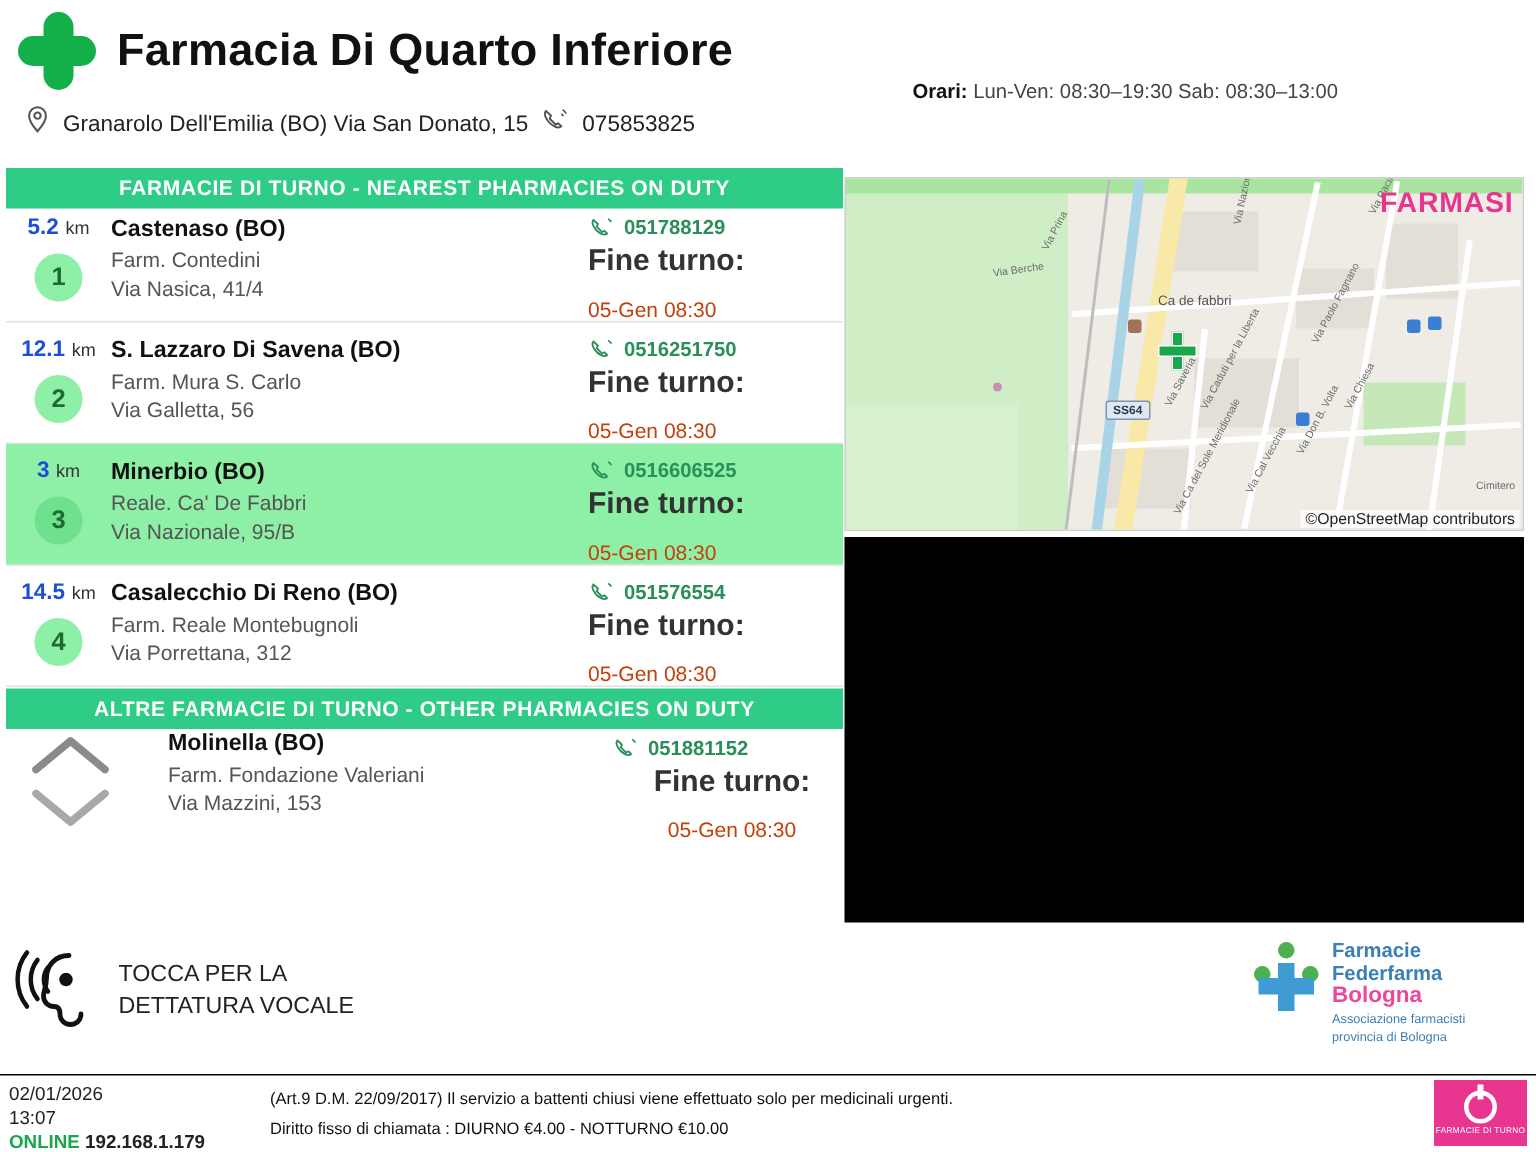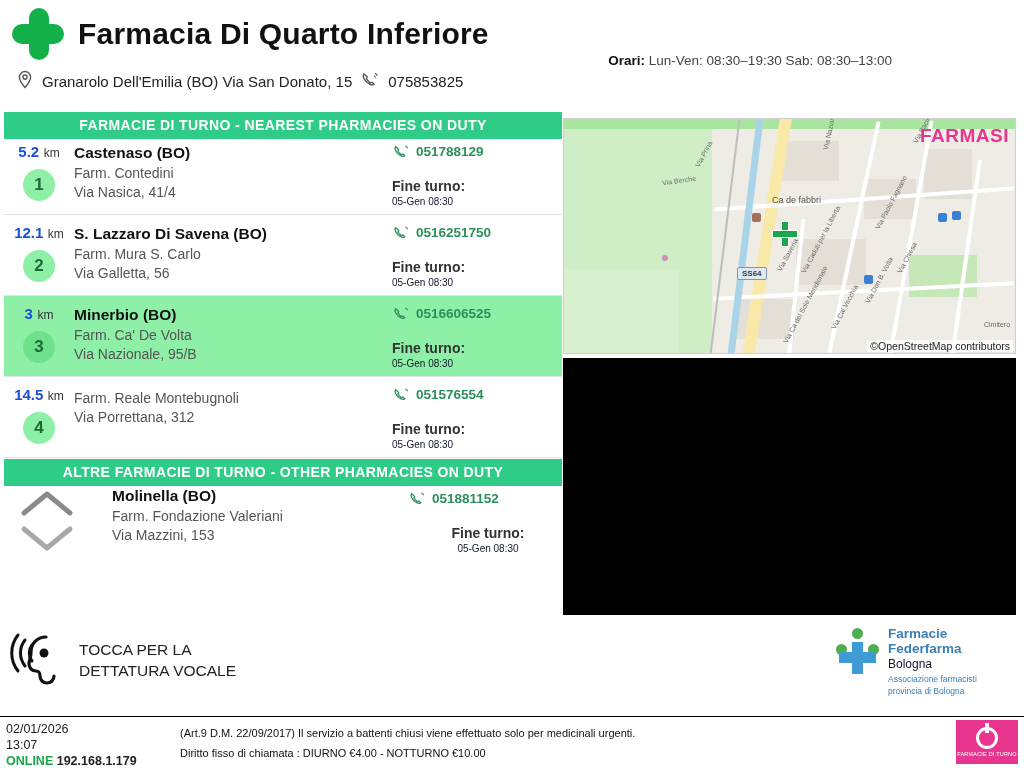--- a/index.html
+++ b/index.html
@@ -70,22 +70,22 @@
   }
   .row.highlight .badge { background: #6fe08c; }
   .row-info { flex: 1 1 auto; padding-top: 2px; }
   .info-name { font-size: 15.5px; font-weight: bold; color: #111; }
   .info-line { font-size: 14px; color: #555; margin-top: 3px; }
   .row-contact { width: 170px; flex: none; padding-top: 2px; }
   .contact-phone {
     display: flex; gap: 6px;
     font-size: 13.5px; color: #2b8f5a; font-weight: bold;
   }
-  .contact-end { font-size: 14px; color: #333; font-weight: bold; margin-top: 15px; }
-  .contact-date { font-size: 10px; color: #0f172a; margin-top: 2px; }
+  .contact-end { font-size: 20px; color: #333; font-weight: bold; margin-top: 0; }
+  .contact-date { font-size: 14px; color: #c2410c; margin-top: 12px; }
 
   
   .other-block { position: absolute; left: 4px; top: 481px; width: 558px; height: 90px; }
   .arrows {
     position: absolute; left: 14px; top: 6px; width: 62px;
   }
   .chev { width: 58px; height: 34px; cursor: pointer; }
   .chev svg { display: block; }
   .other-info { position: absolute; left: 108px; top: 6px; width: 260px; }
   .other-contact { position: absolute; left: 404px; top: 10px; width: 160px; }
@@ -158,21 +158,21 @@
   .federfarma { position:absolute; left: 836px; top: 624px; width: 186px; height: 72px; display:flex; gap:10px; align-items:flex-start;}
   .ff-mark { width: 42px; height: 46px; position: relative; flex:none; margin-top:4px;}
   .ff-mark .d1 { position:absolute; left:16px; top:0; width:11px; height:11px; border-radius:50%; background:#4caf50;}
   .ff-mark .d2 { position:absolute; left:0; top:16px; width:11px; height:11px; border-radius:50%; background:#4caf50;}
   .ff-mark .d3 { position:absolute; left:32px; top:16px; width:11px; height:11px; border-radius:50%; background:#4caf50;}
   .ff-mark .stem { position:absolute; left:16px; top:14px; width:11px; height:32px; background:#3f9bd4;}
   .ff-mark .arm  { position:absolute; left:3px; top:24px; width:37px; height:11px; background:#3f9bd4;}
   .ff-text { padding-top: 2px; }
   .ff-l1 { font-size: 13.5px; font-weight:bold; color:#3a7fb5; line-height:15px;}
   .ff-l2 { font-size: 13.5px; font-weight:bold; color:#3a7fb5; line-height:15px;}
-  .ff-l3 { font-size: 12px; font-weight:normal; color:#0f172a; line-height:16px;}
+  .ff-l3 { font-size: 15px; font-weight:bold; color:#ec4899; line-height:16px;}
   .ff-l4 { font-size: 8.5px; color:#3a7fb5; line-height:10px; margin-top:2px;}
 
   
   .footer {
     position: absolute; left: 0; bottom: 0; width: 1024px; height: 52px;
     border-top: 1px solid #000;
   }
   .footer-left { position:absolute; left: 6px; top: 4px; font-size: 12.5px; color:#222; line-height: 16px;}
   .footer-left .online { color: #1aa64b; font-weight: bold; }
   .footer-left .ip { color:#222; font-weight: bold;}
@@ -281,21 +281,21 @@
     </div>
 
     <div class="row highlight">
       <div class="row-dist">
         <span class="dist-val">3</span>
         <span class="dist-unit">km</span>
         <div class="badge">3</div>
       </div>
       <div class="row-info">
         <div class="info-name">Minerbio (BO)</div>
-        <div class="info-line">Farm. Ca' De Volta</div>
+        <div class="info-line">Reale. Ca' De Fabbri</div>
         <div class="info-line">Via Nazionale, 95/B</div>
       </div>
       <div class="row-contact">
         <div class="contact-phone">
           <span>
             <svg width="18" height="16" viewBox="0 0 20 18">
                 <path d="M4 3c-1 1-1 2.6 0 4.6 1.2 2.4 3.2 4.4 5.6 5.6 2 1 3.6 1 4.6 0l-2-2-1.8 0.8-3.9-3.9L7.3 6 4 3z" fill="none" stroke="#2b8f5a" stroke-width="1.4"></path>
                 <path d="M15 2.2c1 0.5 1.9 1.4 2.4 2.5" fill="none" stroke="#2b8f5a" stroke-width="1.2"></path>
               </svg>
           </span>
@@ -306,20 +306,21 @@
       </div>
     </div>
 
     <div class="row">
       <div class="row-dist">
         <span class="dist-val">14.5</span>
         <span class="dist-unit">km</span>
         <div class="badge">4</div>
       </div>
       <div class="row-info">
+        <div class="info-name">Casalecchio Di Reno (BO)</div>
         <div class="info-line">Farm. Reale Montebugnoli</div>
         <div class="info-line">Via Porrettana, 312</div>
       </div>
       <div class="row-contact">
         <div class="contact-phone">
           <span>
             <svg width="18" height="16" viewBox="0 0 20 18">
                 <path d="M4 3c-1 1-1 2.6 0 4.6 1.2 2.4 3.2 4.4 5.6 5.6 2 1 3.6 1 4.6 0l-2-2-1.8 0.8-3.9-3.9L7.3 6 4 3z" fill="none" stroke="#2b8f5a" stroke-width="1.4"></path>
                 <path d="M15 2.2c1 0.5 1.9 1.4 2.4 2.5" fill="none" stroke="#2b8f5a" stroke-width="1.2"></path>
               </svg>

